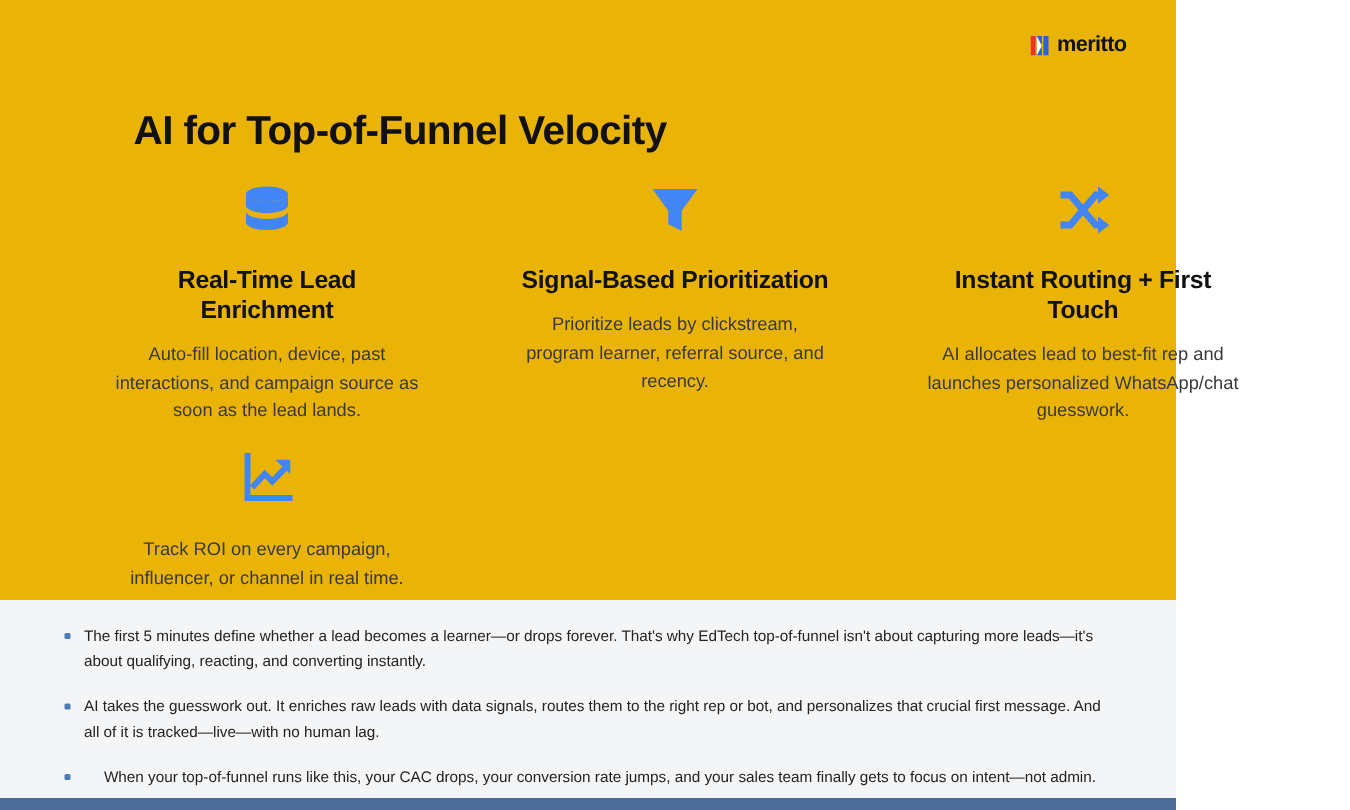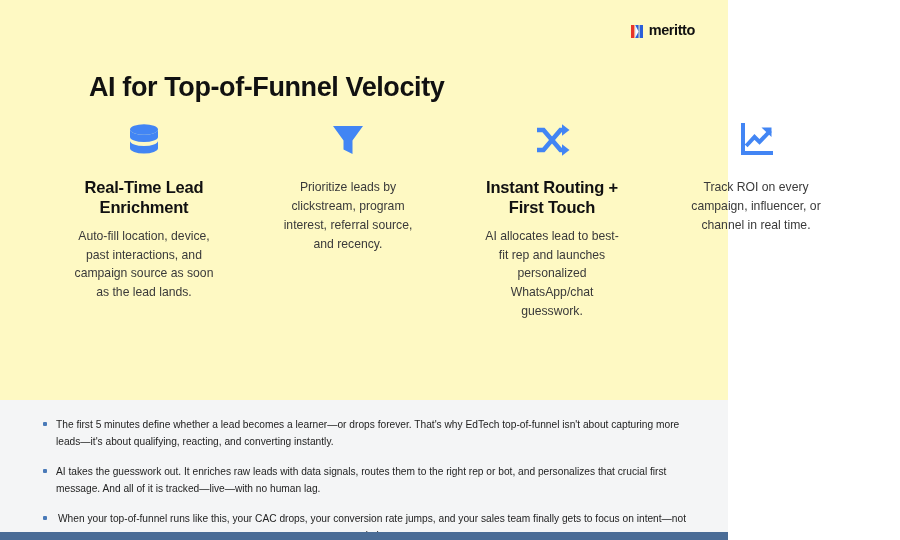--- a/index.html
+++ b/index.html
@@ -9,23 +9,23 @@
   body {
     width: 900px;
     height: 540px;
     overflow: hidden;
     background: #ffffff;
     font-family: "Liberation Sans", sans-serif;
     -webkit-font-smoothing: antialiased;
   }
   .slide {
     position: relative;
-    width: 728px;
+    width: 784px;
     height: 540px;
-    background: #fef9c3;
+    background: #eab308;
     box-sizing: border-box;
   }
 
   
   .logo {
     position: absolute;
     top: 23px;
     right: 33px;
     display: flex;
     align-items: center;
@@ -57,21 +57,21 @@
     margin-left: 40px;
   }
 
   
   .features {
     position: absolute;
     left: 49px;
     top: 118px;
     width: 802px;
     display: grid;
-    grid-template-columns: 1fr 1fr 1fr 1fr;
+    grid-template-columns: 1fr 1fr 1fr;
     grid-template-rows: auto auto;
     column-gap: 14px;
     row-gap: 14px;
   }
   .feature {
     text-align: center;
     padding: 0 24px;
     box-sizing: border-box;
   }
   .feature-icon {
@@ -180,21 +180,22 @@
       <div class="feature-title">Real-Time Lead Enrichment</div>
       <div class="feature-desc">Auto-fill location, device, past interactions, and campaign source as soon as the lead lands.</div>
     </div>
 
     <div class="feature">
       <div class="feature-icon">
         <svg width="44" height="44" viewBox="0 0 44 44" xmlns="http://www.w3.org/2000/svg">
           <path d="M7 8 h30 L26.5 22.5 v13.5 L17.5 31.5 v-9 z" fill="#4285f4"></path>
         </svg>
       </div>
-      <div class="feature-desc">Prioritize leads by clickstream, program interest, referral source, and recency.</div>
+      <div class="feature-title">Signal-Based Prioritization</div>
+      <div class="feature-desc">Prioritize leads by clickstream, program learner, referral source, and recency.</div>
     </div>
 
     <div class="feature">
       <div class="feature-icon">
         <svg width="44" height="44" viewBox="0 0 44 44" xmlns="http://www.w3.org/2000/svg">
           <g stroke="#4285f4" stroke-width="4.6" fill="none" stroke-linecap="butt">
             <path d="M7 12 h6.5 l17 20 h4"></path>
             <path d="M7 32 h6.5 l17 -20 h4"></path>
           </g>
           <polygon points="32,6.2 39.5,12 32,17.8" fill="#4285f4"></polygon>

